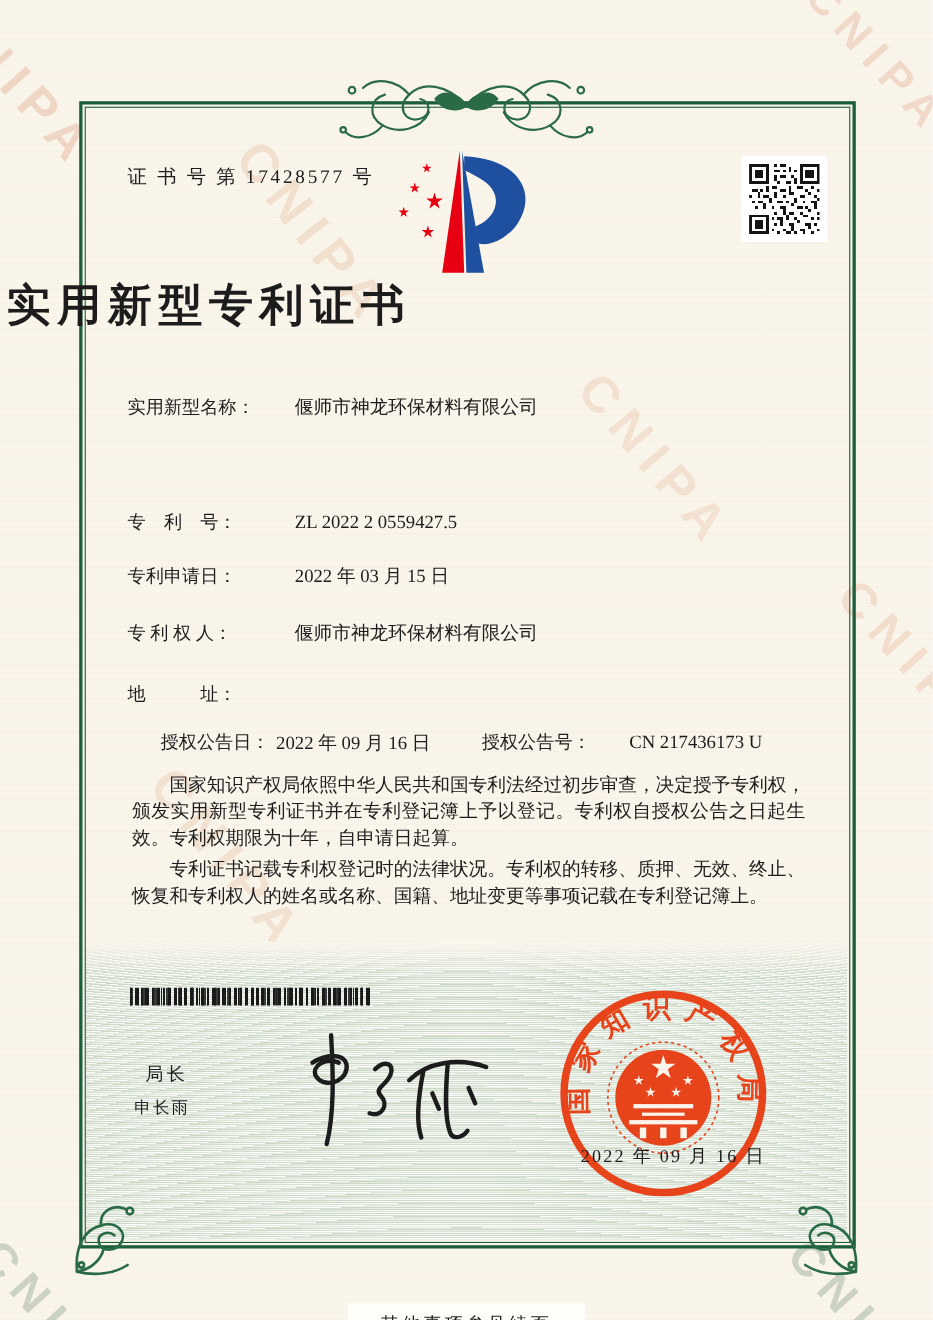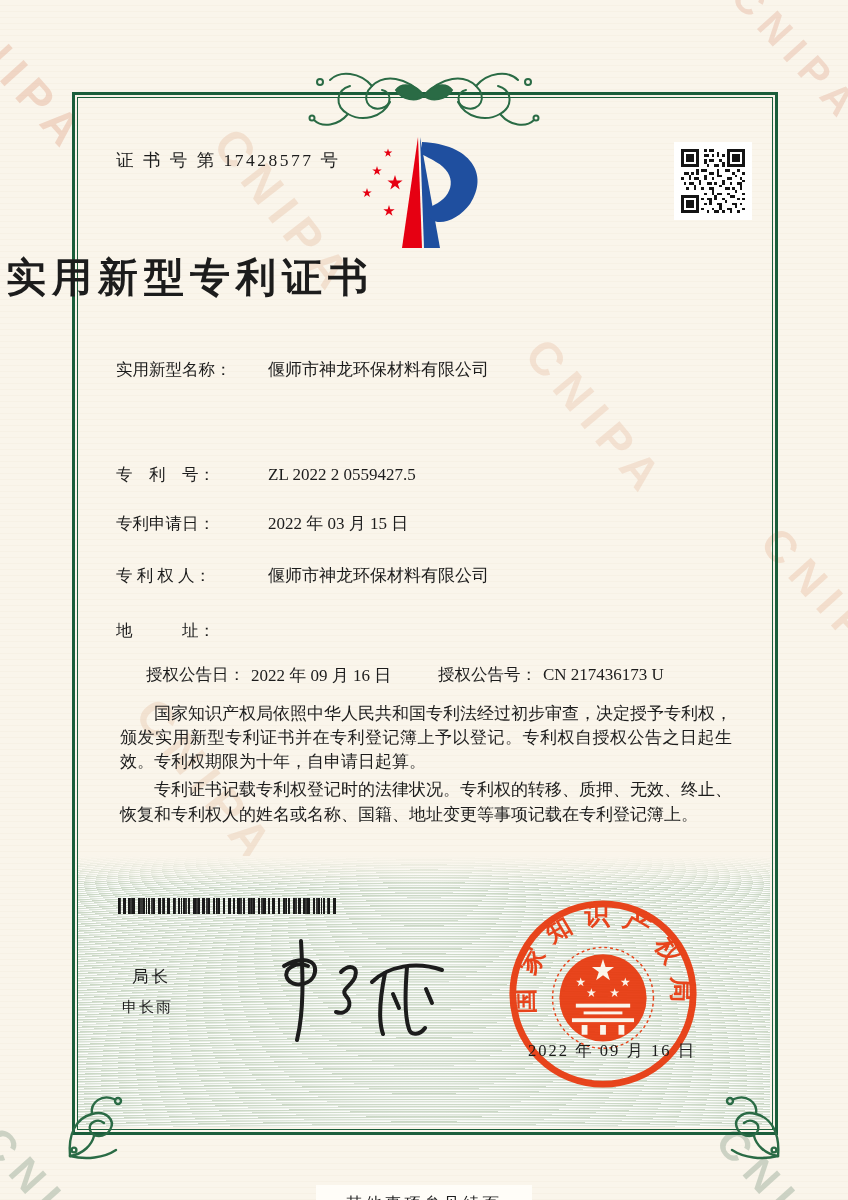--- a/index.html
+++ b/index.html
@@ -37,21 +37,21 @@
   .qr-box svg{display:block;width:64px;height:64px;}
   .title{position:absolute;left:0;top:250px;width:100%;margin:0;text-align:left;
     font-size:40px;font-weight:bold;letter-spacing:6px;text-indent:6px;}
 
   .row{position:absolute;left:116px;display:flex;align-items:baseline;font-size:17px;gap:34px;}
   .row-label{width:118px;flex:0 0 118px;font-size:16.5px;white-space:pre;}
   .row-value{white-space:pre;}
   .r0{top:358px}.r1{top:414px}.r2{top:464px}.r3{top:512px}.r4{top:564px}.r5{top:620px}
   .grant{position:absolute;left:116px;top:664px;width:622px;height:24px;font-size:17px;}
   .grant-a{position:absolute;left:0;top:0;display:flex;align-items:flex-start;margin-left:30px;}
-  .grant-b{position:absolute;left:322px;top:0;display:flex;align-items:baseline;}
+  .grant-b{position:absolute;left:322px;top:0;display:flex;align-items:baseline;gap:29px;}
   .grant .row-label{width:auto;flex:none;margin-right:6px;}
 
   .body-text{position:absolute;left:116px;top:698px;width:620px;font-size:17px;line-height:1.42;text-align:justify;}
   .body-text p{margin:4px;text-indent:2em;}
 
   .barcode{position:absolute;left:118px;top:898px;width:219px;height:16px;
     background-image:
       repeating-linear-gradient(90deg,#1a1a1a 0 2px,rgba(0,0,0,0) 2px 5px),
       repeating-linear-gradient(90deg,#1a1a1a 0 1px,rgba(0,0,0,0) 1px 7px),
       repeating-linear-gradient(90deg,rgba(26,26,26,.85) 0 3px,rgba(0,0,0,0) 3px 11px);}

